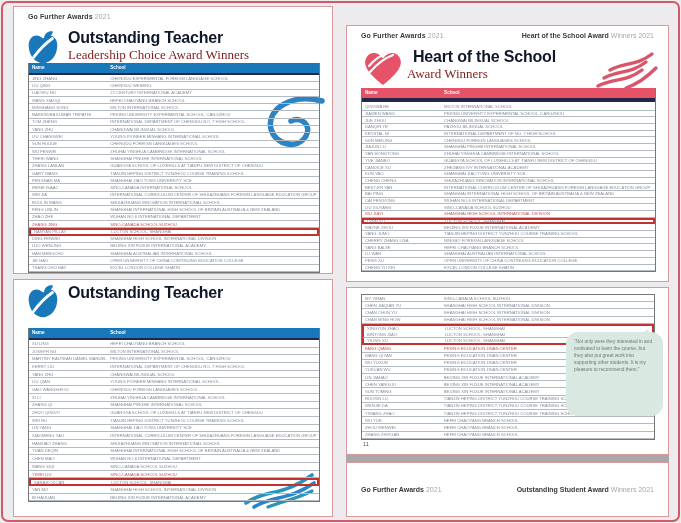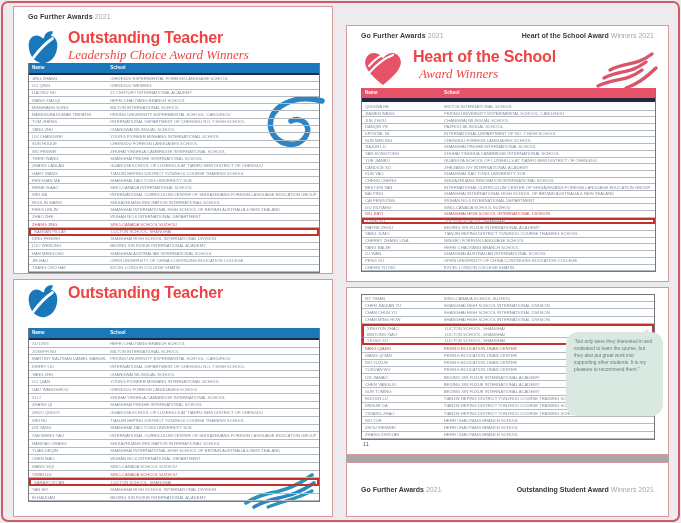--- a/index.html
+++ b/index.html
@@ -15,22 +15,22 @@
   #page-tr{left:346px;top:25px;width:323px;height:257px;}
   #page-br{left:346px;top:287px;width:323px;height:168px;}
   #page-ft{left:346px;top:462px;width:323px;height:55px;}
   #gray-band{position:absolute;left:346px;top:455px;width:323px;height:7px;background:#a9a7a9;}
 
   .brand{position:absolute;top:6px;left:14px;font-size:7px;color:#3a3a3a;font-weight:bold;letter-spacing:.1px;}
   .brand .yr{font-weight:normal;color:#a7a7a7;}
   .hdr-right{position:absolute;top:6px;right:14px;font-size:7px;color:#3a3a3a;font-weight:bold;}
   .hdr-right .yr{font-weight:normal;color:#a7a7a7;}
 
-  .title{position:absolute;font-size:16px;font-weight:bold;color:#ef4444;letter-spacing:-.2px;white-space:nowrap;text-align:center;}
-  .subtitle{position:absolute;font-family:"Liberation Serif", serif;font-style:italic;font-size:13px;color:#ef4444;white-space:nowrap;}
+  .title{position:absolute;font-size:16px;font-weight:bold;color:#0f172a;letter-spacing:-.2px;white-space:nowrap;text-align:center;}
+  .subtitle{position:absolute;font-family:"Liberation Serif", serif;font-size:13px;color:#7f1d1d;white-space:nowrap;}
 
   .tbl{position:absolute;left:14px;box-sizing:border-box;border:1px solid #777;border-top:none;}
   .thead{display:flex;height:10px;line-height:10px;font-size:4.6px;font-weight:bold;color:#fff;}
   .thead.blue{background:#1878ba;border-bottom:2px solid #20294c;}
   .thead.red{background:#e65268;}
   .navy-band{height:4px;background:#232746;margin-bottom:2px;}
   .thead .cname,.thead .cschool{padding:0 3px;box-sizing:border-box;}
   .cname{width:27%;flex:none;}
   .cschool{width:73%;flex:none;}
   .trow{display:flex;border-bottom:1px solid #b4bac2;font-size:4.2px;color:#838b99;align-items:center;box-sizing:border-box;}
@@ -214,21 +214,21 @@
     <span class="yr"> <span>Winners 2021</span></span>
   </div>
   <div class="icon-badge" style="top:22px;left:14px;">
     <svg width="44" height="40" viewBox="0 0 44 40">
       <path d="M22 37 C8 26 1 17 5.5 9.5 C9 3.5 17 3.5 22 10.5 C27 3.5 35 3.5 38.5 9.5 C43 17 36 26 22 37 Z" fill="#e65268"></path>
       <path d="M8 18 C14 11 20 7 27 5" stroke="#ffffff" stroke-width="2.2" fill="none" stroke-linecap="round"></path>
       <path d="M9 24 C16 16 24 10 32 7" stroke="#ffffff" stroke-width="2.2" fill="none" stroke-linecap="round"></path>
     </svg>
   </div>
   <div class="title" style="top:22px;left:66px;">Heart of the School</div>
-  <div class="subtitle" style="top:40px;left:72px;">Award Winners</div>
+  <div class="subtitle" style="top:40px;left:60px;">Award Winners</div>
   <div class="deco" style="top:22px;right:8px;">
     <svg width="64" height="46" viewBox="0 0 64 46">
       <path d="M2 38 C18 30 30 34 46 22" stroke="#d9556a" stroke-width="3.4" fill="none" stroke-linecap="round"></path>
       <path d="M8 30 C24 22 34 26 50 14" stroke="#d9556a" stroke-width="3.4" fill="none" stroke-linecap="round"></path>
       <path d="M14 22 C30 14 40 18 56 6" stroke="#d9556a" stroke-width="3.4" fill="none" stroke-linecap="round"></path>
       <path d="M30 40 C42 36 50 30 60 20" stroke="#d9556a" stroke-width="3.4" fill="none" stroke-linecap="round"></path>
     </svg>
   </div>
   <div class="tbl" style="top:62px;width:295px;">
     <div class="thead red">

